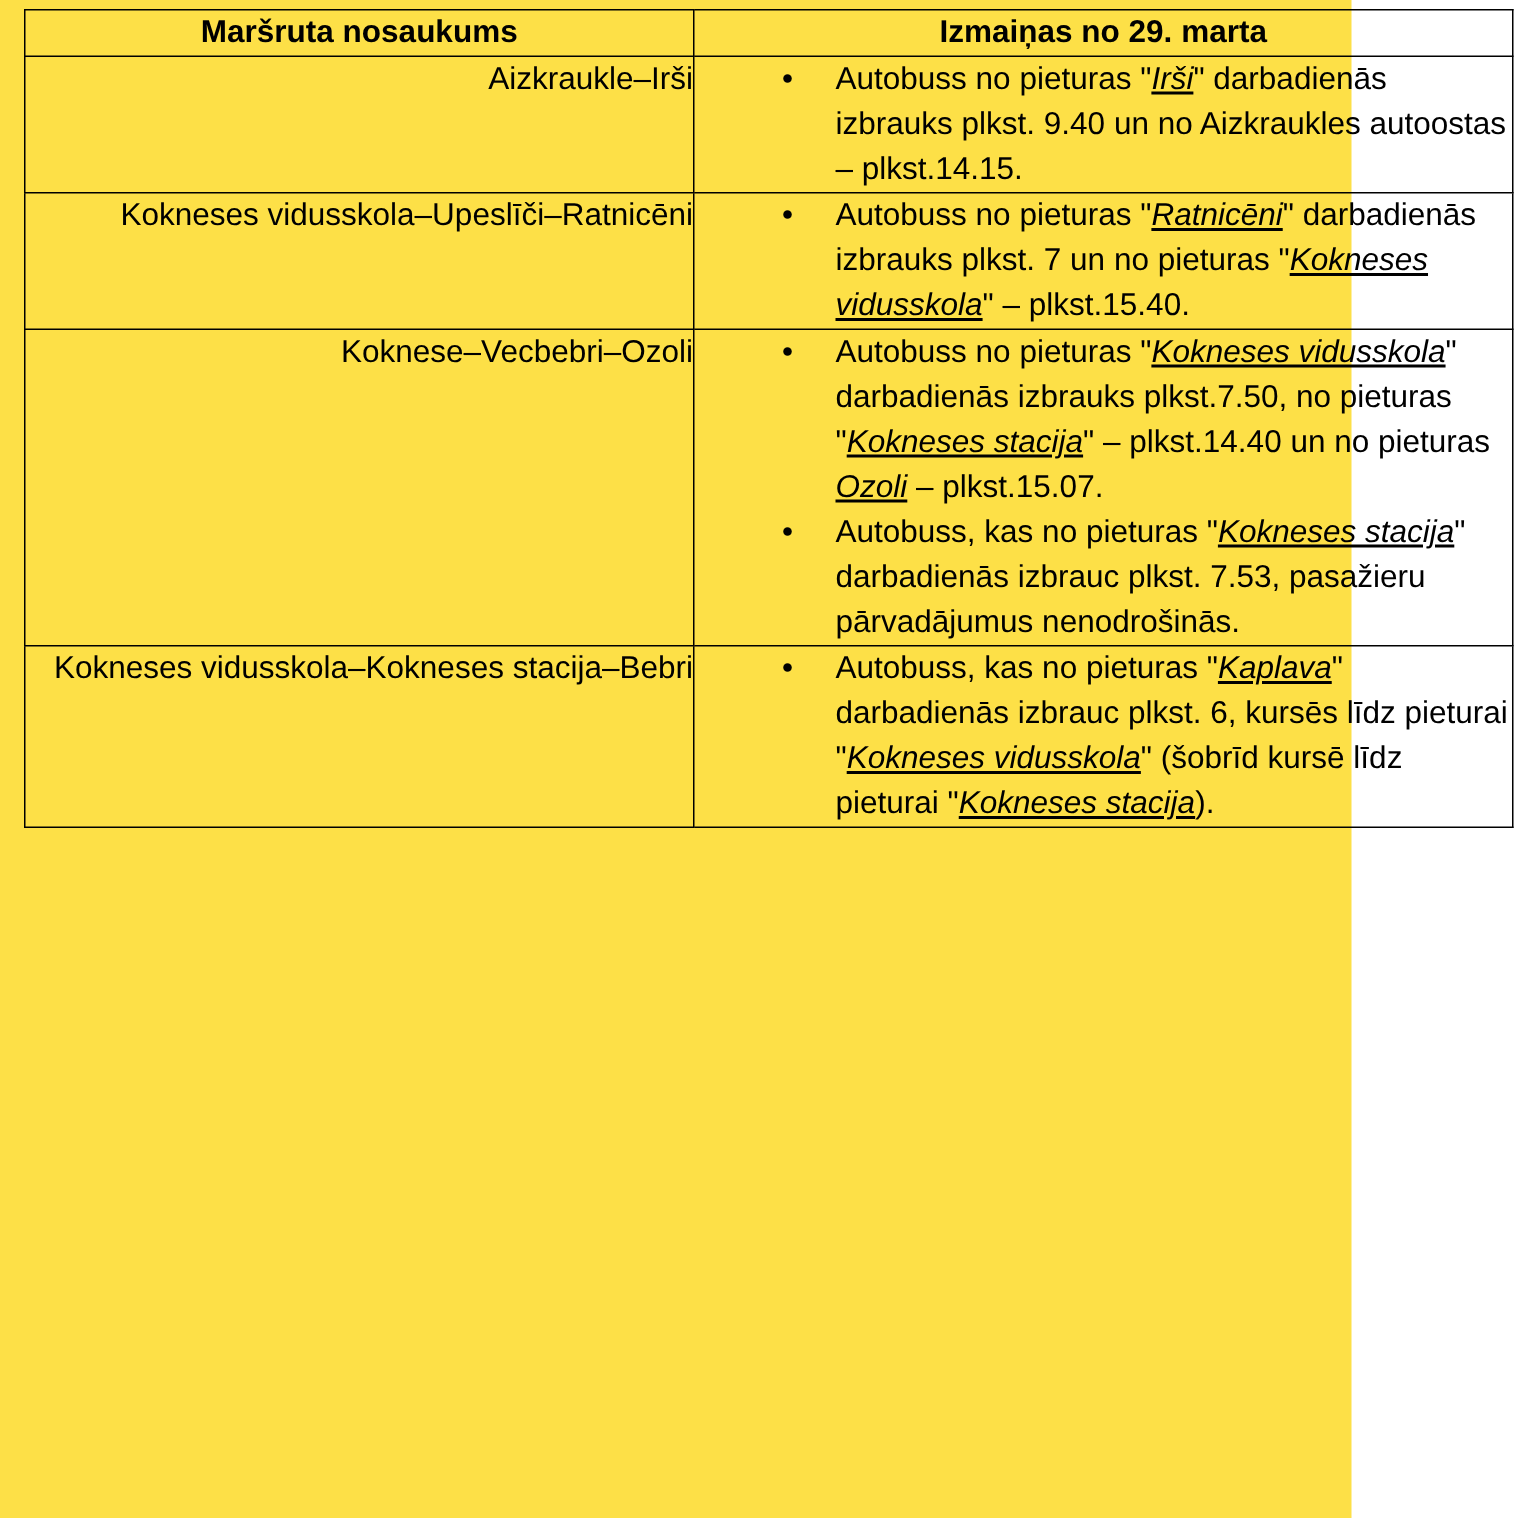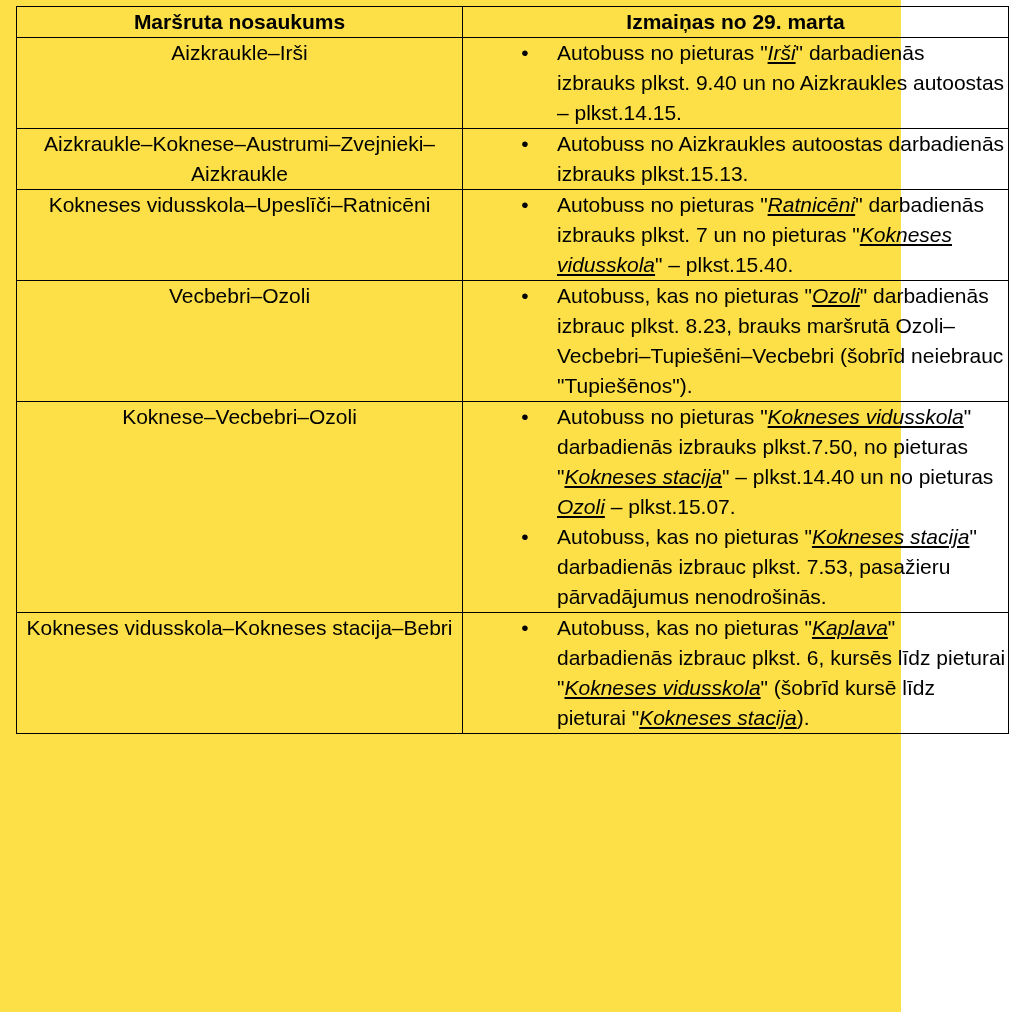--- a/index.html
+++ b/index.html
@@ -40,21 +40,21 @@
   th.header-cell {
     text-align: center;
     font-weight: bold;
     font-size: 21px;
     line-height: 30px;
     height: 30px;
     padding: 1px 4px 2px 4px;
     white-space: nowrap;
   }
   td.route-cell {
-    text-align: center;
+    text-align: right;
     font-size: 21px;
     line-height: 30px;
     padding: 4px 44px 6px 44px;
   }
   td.changes-cell {
     text-align: left;
     font-size: 21px;
     line-height: 30px;
     padding: 4px 10px 6px 0px;
   }
@@ -106,48 +106,26 @@
           <td class="changes-cell">
             <ul class="bullets">
               <li>
                 <span class="bullet-mark">•</span>
                 <span class="bullet-text">Autobuss no pieturas "<span class="it">Irši</span>" darbadienās izbrauks plkst. 9.40 un no Aizkraukles autoostas – plkst.14.15.</span>
               </li>
             </ul>
           </td>
         </tr>
         <tr>
-          <td class="route-cell">Aizkraukle–Koknese–Austrumi–Zvejnieki–Aizkraukle</td>
-          <td class="changes-cell">
-            <ul class="bullets">
-              <li>
-                <span class="bullet-mark">•</span>
-                <span class="bullet-text">Autobuss no Aizkraukles autoostas darbadienās izbrauks plkst.15.13.</span>
-              </li>
-            </ul>
-          </td>
-        </tr>
-        <tr>
           <td class="route-cell">Kokneses vidusskola–Upeslīči–Ratnicēni</td>
           <td class="changes-cell">
             <ul class="bullets">
               <li>
                 <span class="bullet-mark">•</span>
                 <span class="bullet-text">Autobuss no pieturas "<span class="it">Ratnicēni</span>" darbadienās izbrauks plkst. 7 un no pieturas "<span class="it">Kokneses vidusskola</span>" – plkst.15.40.</span>
-              </li>
-            </ul>
-          </td>
-        </tr>
-        <tr>
-          <td class="route-cell">Vecbebri–Ozoli</td>
-          <td class="changes-cell">
-            <ul class="bullets">
-              <li>
-                <span class="bullet-mark">•</span>
-                <span class="bullet-text">Autobuss, kas no pieturas "<span class="it">Ozoli</span>" darbadienās izbrauc plkst. 8.23, brauks maršrutā Ozoli–Vecbebri–Tupiešēni–Vecbebri (šobrīd neiebrauc "Tupiešēnos").</span>
               </li>
             </ul>
           </td>
         </tr>
         <tr>
           <td class="route-cell">Koknese–Vecbebri–Ozoli</td>
           <td class="changes-cell">
             <ul class="bullets">
               <li>
                 <span class="bullet-mark">•</span>

